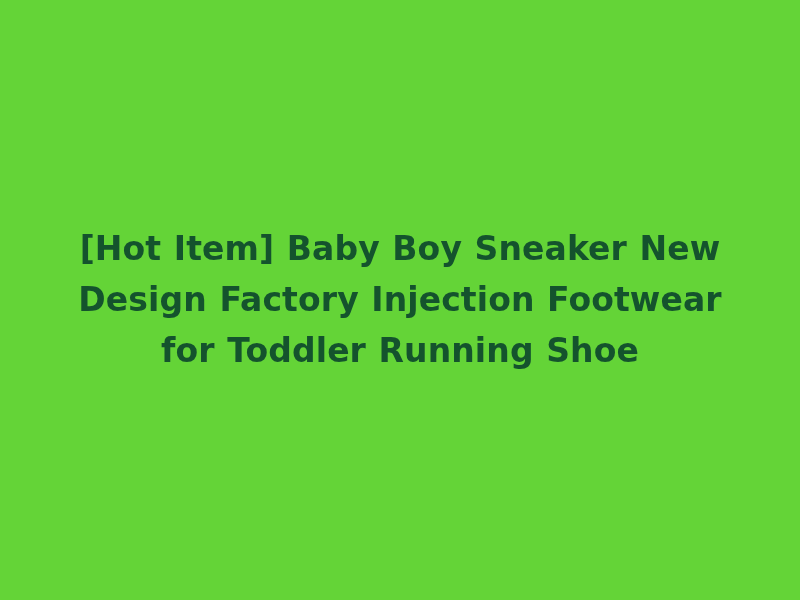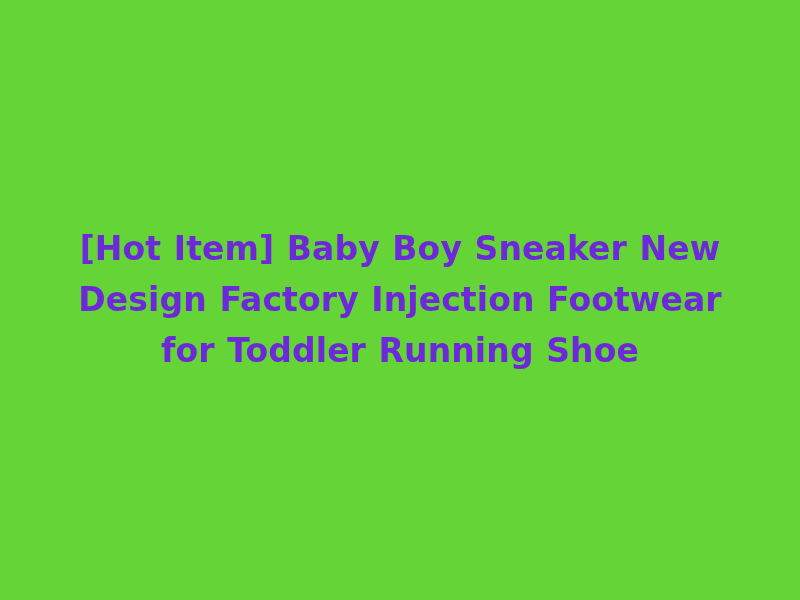--- a/index.html
+++ b/index.html
@@ -49,16 +49,16 @@
     text-align: center;
     text-rendering: optimizeLegibility;
   }
 </style>
 </head>
 <body>
 
 <div class="placeholder-card" style="background-color: rgb(100, 212, 55);">
 
   <div class="title-block">
-    <span class="title-text" style="color: #6d28d9;">[Hot Item] Baby Boy Sneaker New Design Factory Injection Footwear for Toddler Running Shoe</span>
+    <span class="title-text" style="color: #14532d;">[Hot Item] Baby Boy Sneaker New Design Factory Injection Footwear for Toddler Running Shoe</span>
   </div>
 
 </div>
 
 </body></html>

